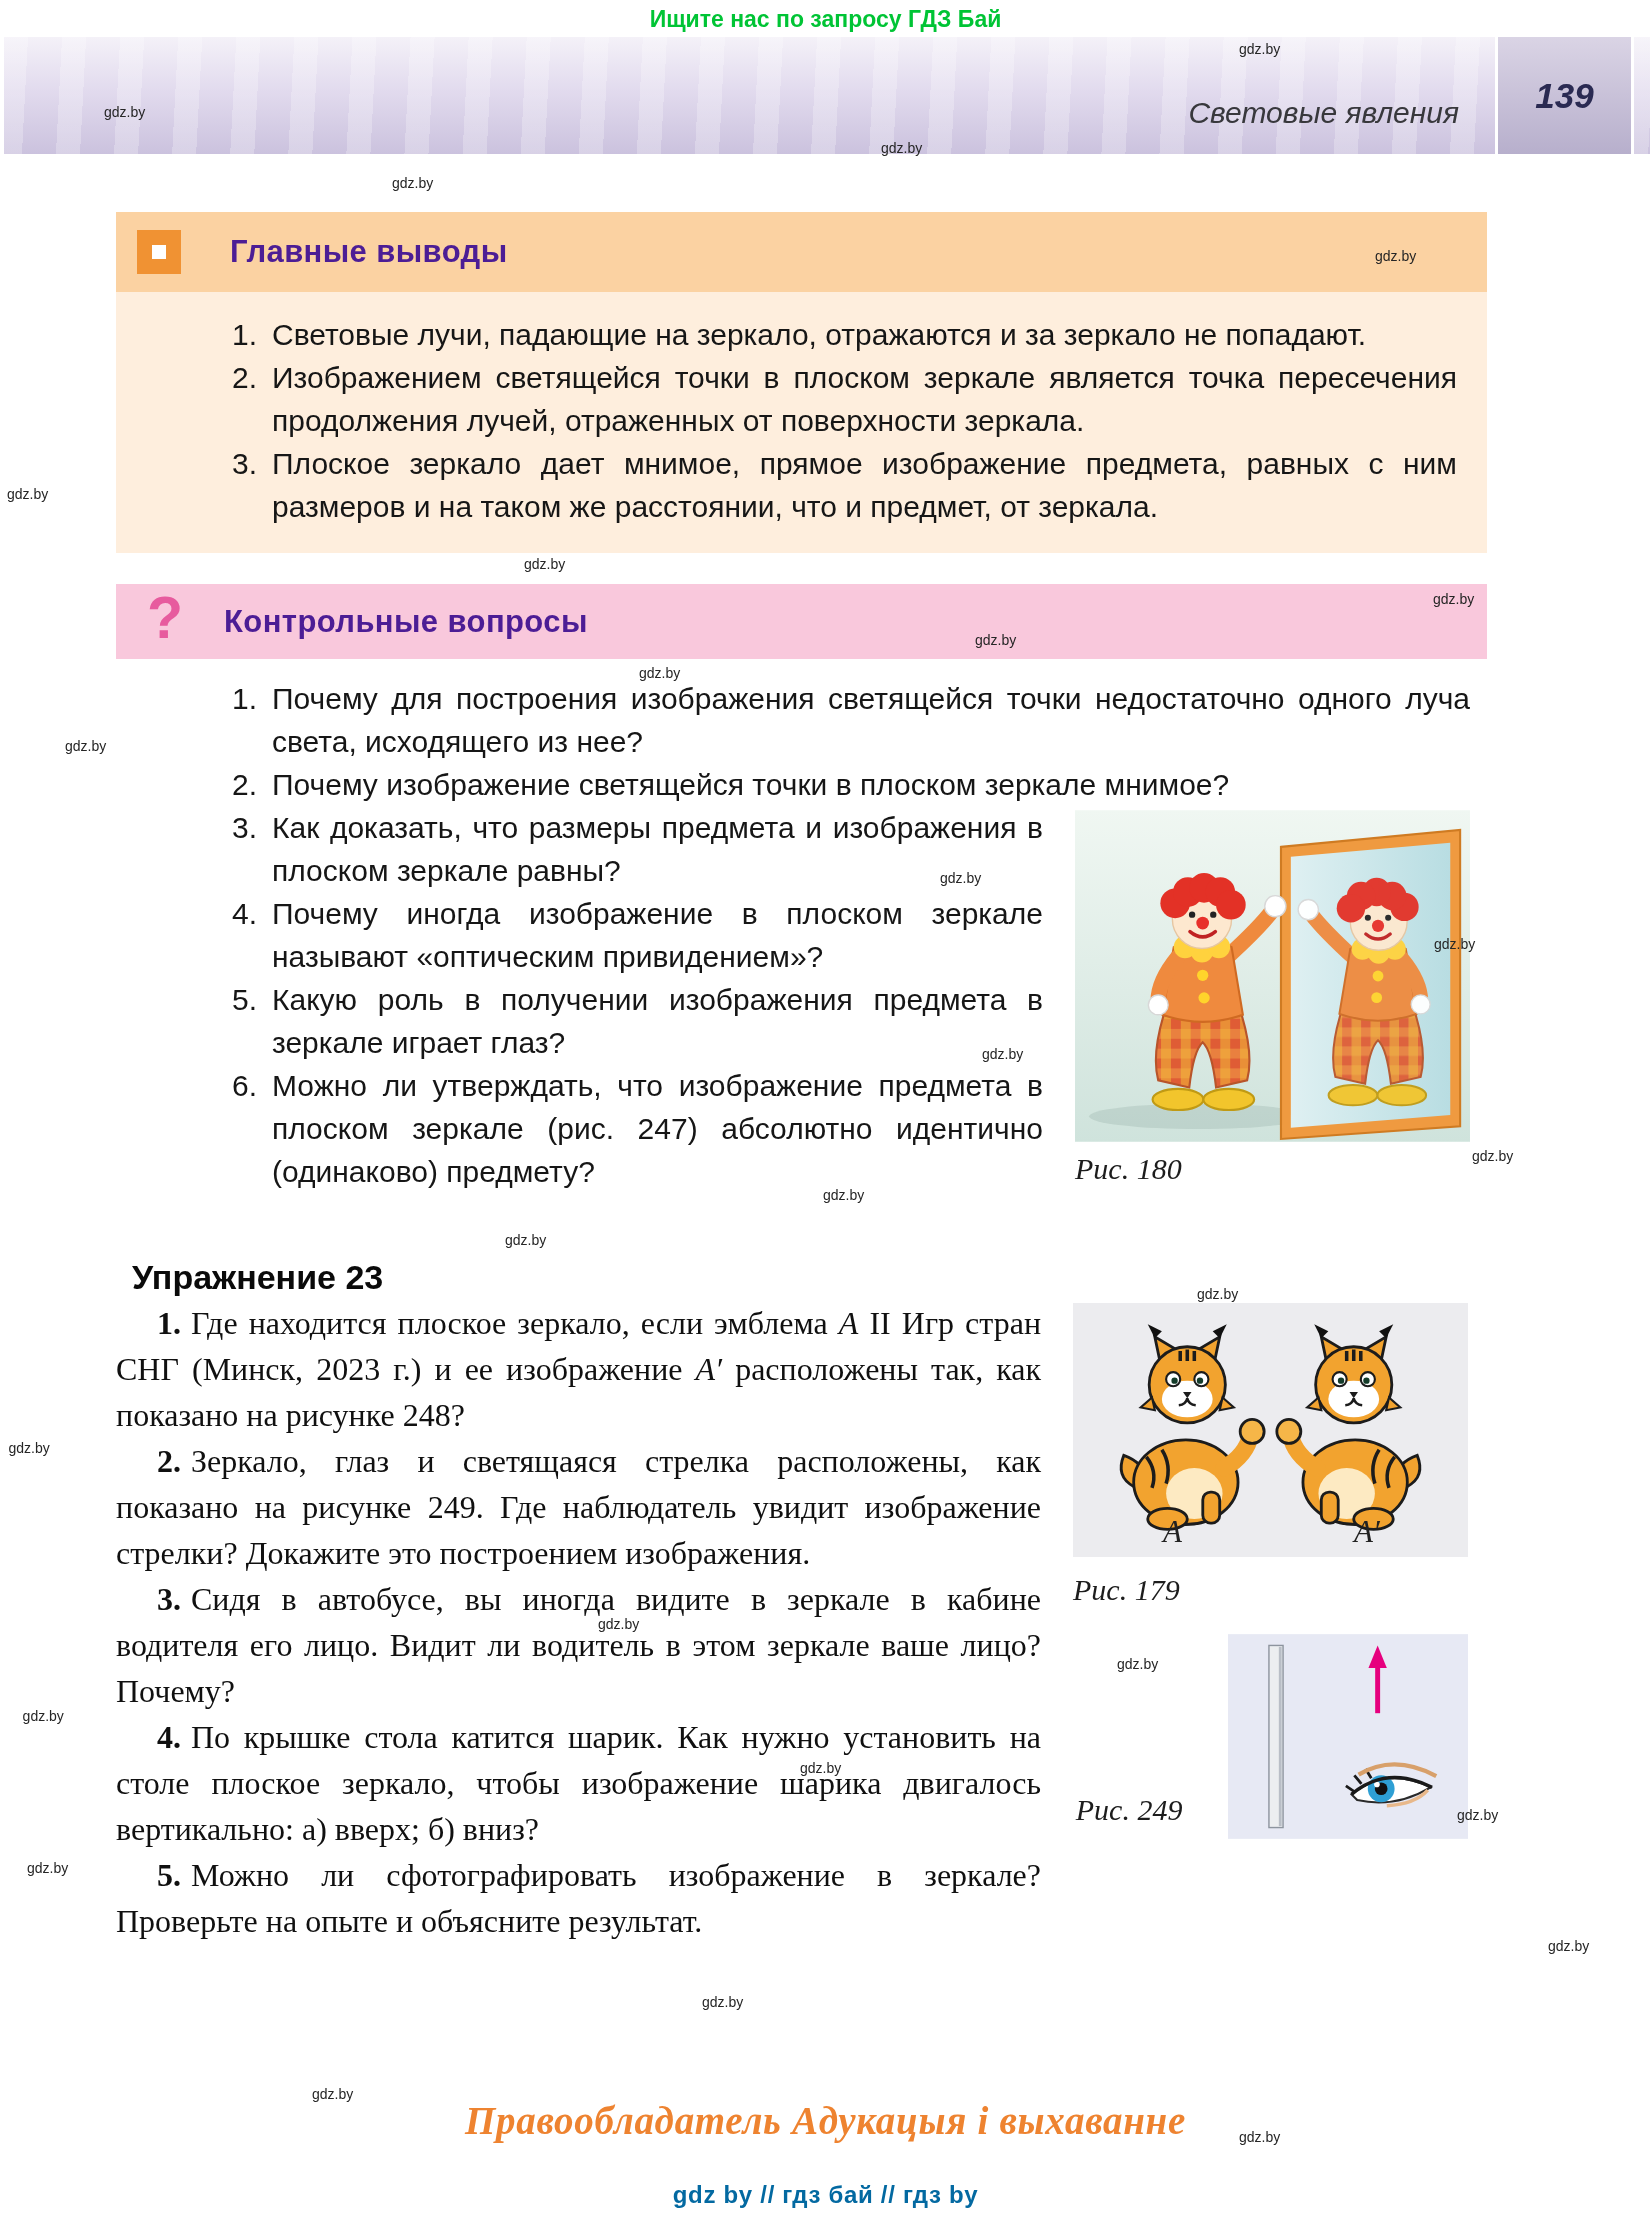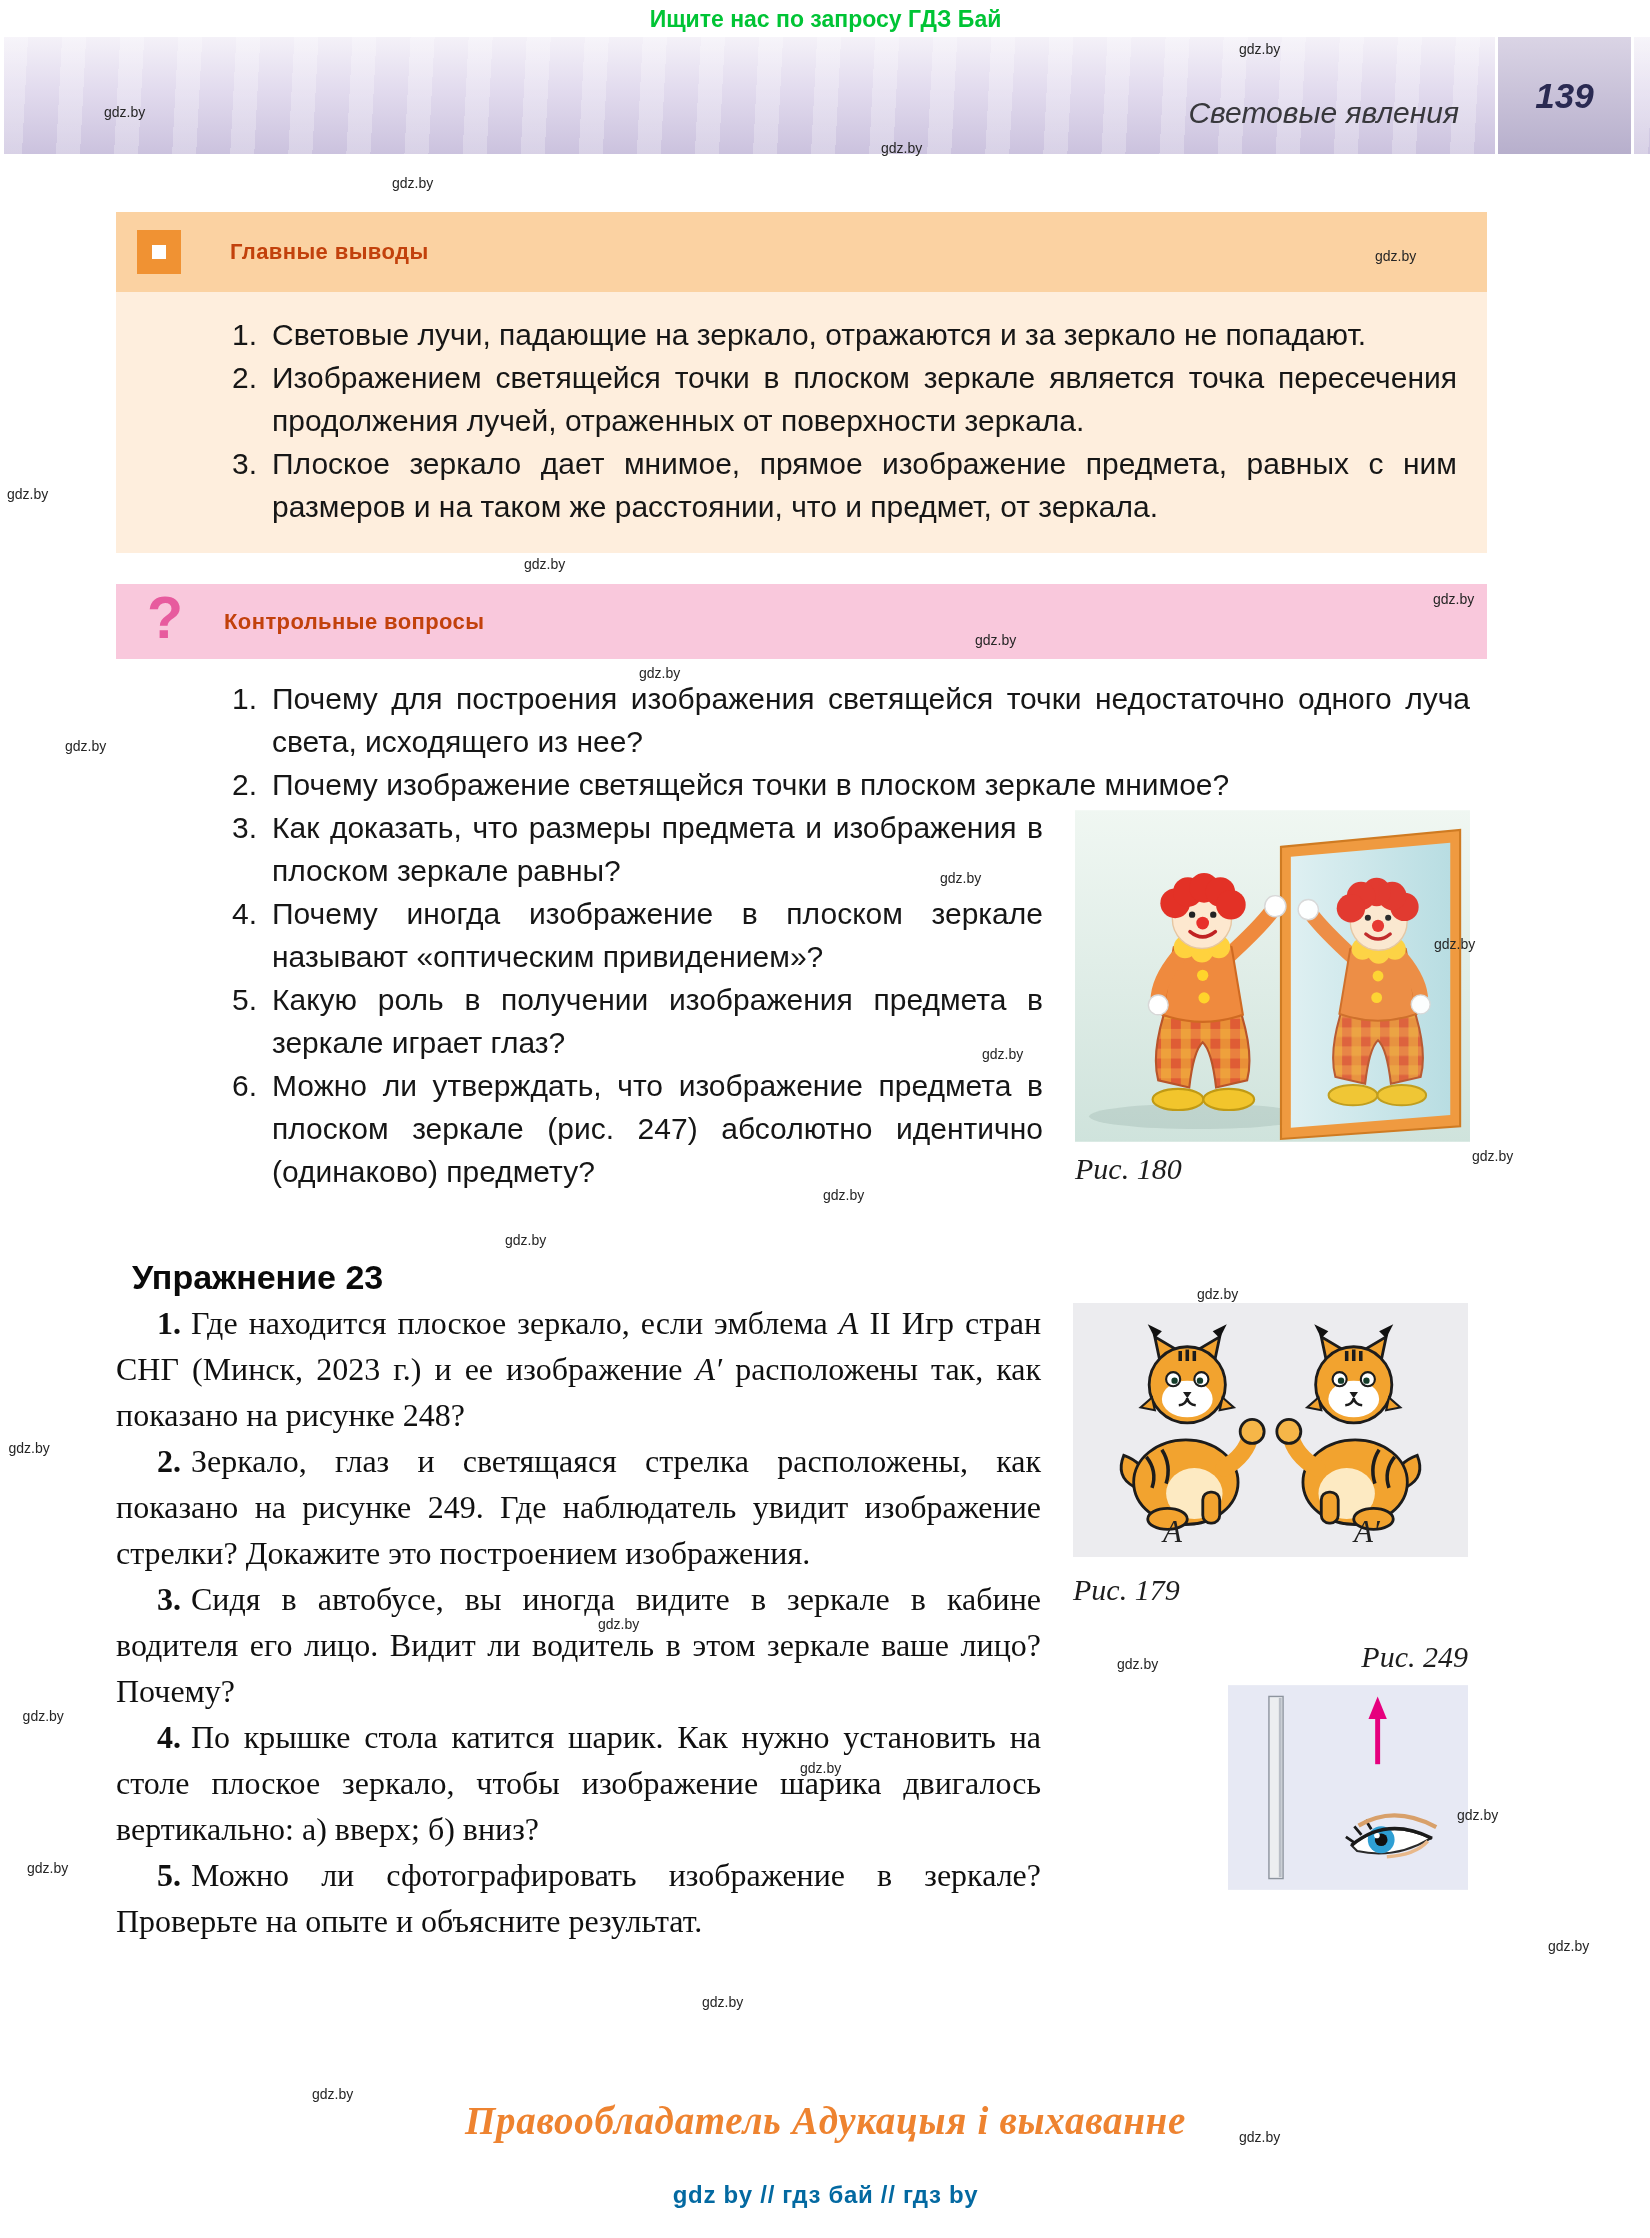--- a/index.html
+++ b/index.html
@@ -27,21 +27,21 @@
   
   .li{display:flex;align-items:flex-start;}
   .li .num{flex:0 0 40px;font-size:30px;line-height:43px;}
   .li .t{flex:1;font-size:30px;line-height:43px;text-align:justify;}
 
   
   .conclusions{position:absolute;left:116px;top:212px;width:1371px;}
   .conc-title{height:80px;background:#fbd2a2;display:flex;align-items:center;padding-left:21px;}
   .conc-icon{width:44px;height:44px;background:#f09233;display:flex;align-items:center;justify-content:center;}
   .conc-icon-hole{width:14px;height:14px;background:#ffffff;}
-  .box-title{font-size:22px;font-weight:bold;color:#c2410c;margin:0 0 0 49px;letter-spacing:0.4px;}
+  .box-title{font-size:31px;font-weight:bold;color:#4c1d95;margin:0 0 0 49px;letter-spacing:0.4px;}
   .conc-body{background:#feeedd;padding:21px 30px 25.4px 116px;}
 
   
   .questions{position:absolute;left:116px;top:584px;width:1371px;}
   .q-title{height:75px;background:#f9c8dc;display:flex;align-items:center;padding-left:31px;}
   .q-icon{font-size:59px;font-weight:bold;color:#e75b9e;line-height:1;transform:translateY(-3.5px);}
   .q-title .box-title{margin-left:41px;}
   .q-body{padding:18.3px 17px 0 116px;}
 
   .caption{font-family:"Liberation Serif","DejaVu Serif",serif;font-style:italic;
@@ -59,21 +59,21 @@
   .exnum{margin-right:10px;}
   .var{font-style:italic;}
 
   .fig248{float:right;width:395px;margin:2.8px 0 21px 32px;}
   .img248{position:relative;width:395px;height:254px;}
   .lynx-label{position:absolute;bottom:1.4px;font-family:"Liberation Serif","DejaVu Serif",serif;
               font-style:italic;font-size:31px;color:#222;}
   .l-a{left:90px;}
   .l-a2{left:281px;}
 
-  .fig249{float:right;clear:right;width:395px;margin:0 0 49px 32px;display:flex;align-items:flex-end;flex-direction:column;}
+  .fig249{float:right;clear:right;width:395px;margin:0 0 49px 32px;display:flex;align-items:flex-end;}
   .cap249{flex:1;margin:0 0 5.6px 2.8px;}
   .img249{width:240px;height:205px;}
 
   .clearfix{clear:both;}
 
   
   .footer-copy{position:absolute;top:2098px;left:0;width:100%;text-align:center;
                font-family:"Liberation Serif","DejaVu Serif",serif;font-style:italic;font-weight:bold;
                font-size:39px;color:#ee8330;letter-spacing:0.7px;}
 

